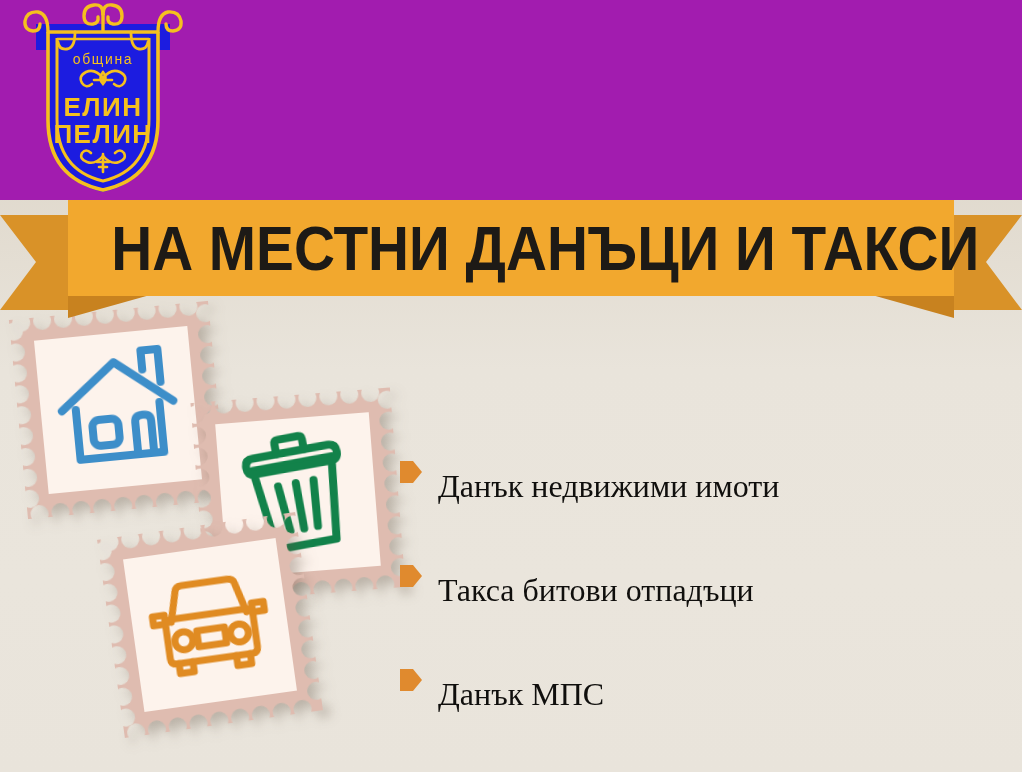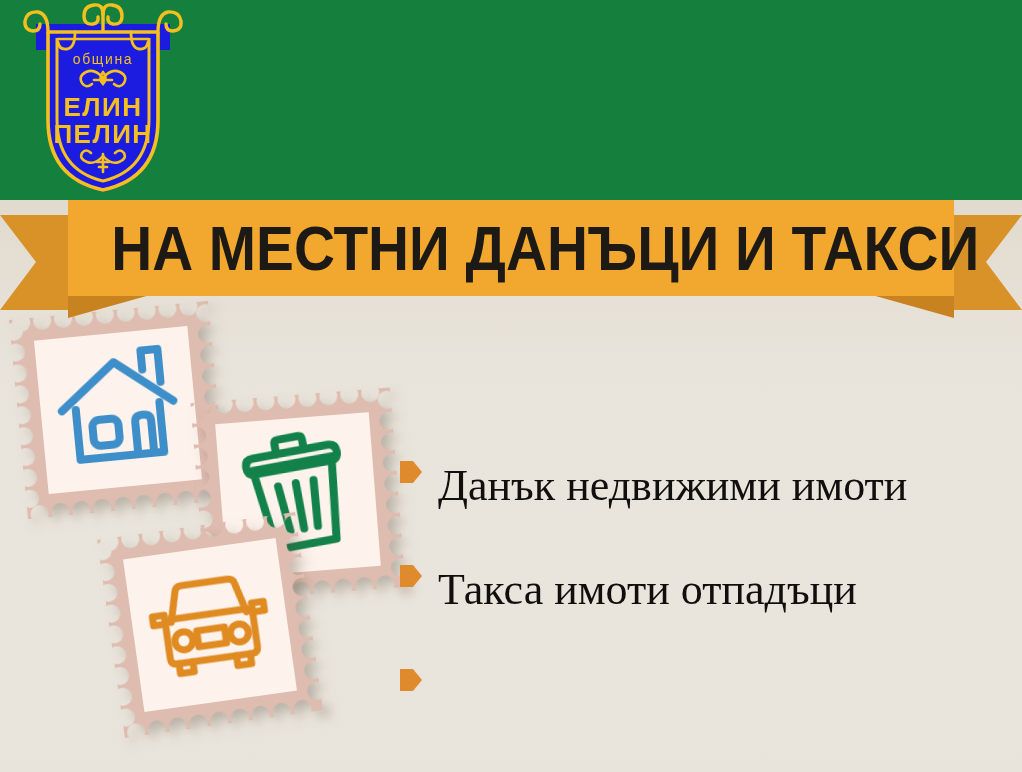--- a/index.html
+++ b/index.html
@@ -23,21 +23,21 @@
     height: 772px;
     overflow: hidden;
   }
 
   
   .header {
     position: absolute;
     left: 0; top: 0;
     width: 1022px;
     height: 200px;
-    background: #15803d;
+    background: #a21caf;
     z-index: 5;
   }
 
   .emblem {
     position: absolute;
     left: 18px;
     top: 2px;
     width: 170px;
     height: 196px;
   }
@@ -131,21 +131,21 @@
   .bullet {
     width: 22px;
     height: 26px;
     flex: 0 0 22px;
     margin-right: 16px;
     display: block;
   }
   .bullet svg { display: block; width: 100%; height: 100%; }
   .list-label {
     font-family: "Liberation Serif", "DejaVu Serif", serif;
-    font-size: 44px;
+    font-size: 32px;
     line-height: 50px;
     color: #100f0d;
     white-space: nowrap;
     margin-top: 28px;
   }
 </style>
 </head>
 <body>
 
 <div class="page">
@@ -410,25 +410,26 @@
       </span>
       <span class="list-label">Данък недвижими имоти</span>
     </div>
 
     <div class="list-item">
       <span class="bullet">
         <svg viewBox="0 0 22 26" xmlns="http://www.w3.org/2000/svg">
           <path d="M0 2 L13 2 L22 13 L13 24 L0 24 Z" fill="#e08a2e"></path>
         </svg>
       </span>
-      <span class="list-label">Такса имоти отпадъци</span>
+      <span class="list-label">Такса битови отпадъци</span>
     </div>
 
     <div class="list-item">
       <span class="bullet">
         <svg viewBox="0 0 22 26" xmlns="http://www.w3.org/2000/svg">
           <path d="M0 2 L13 2 L22 13 L13 24 L0 24 Z" fill="#e08a2e"></path>
         </svg>
       </span>
+      <span class="list-label">Данък МПС</span>
     </div>
   </div>
 
 </div>
 
 </body></html>

